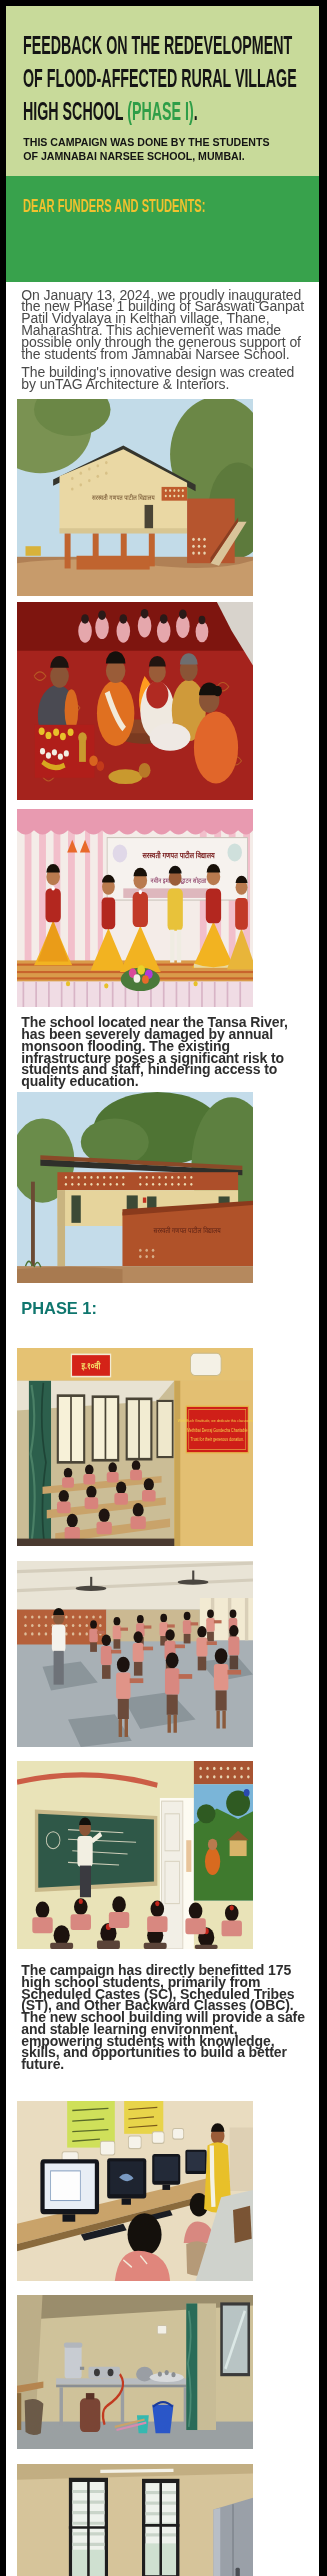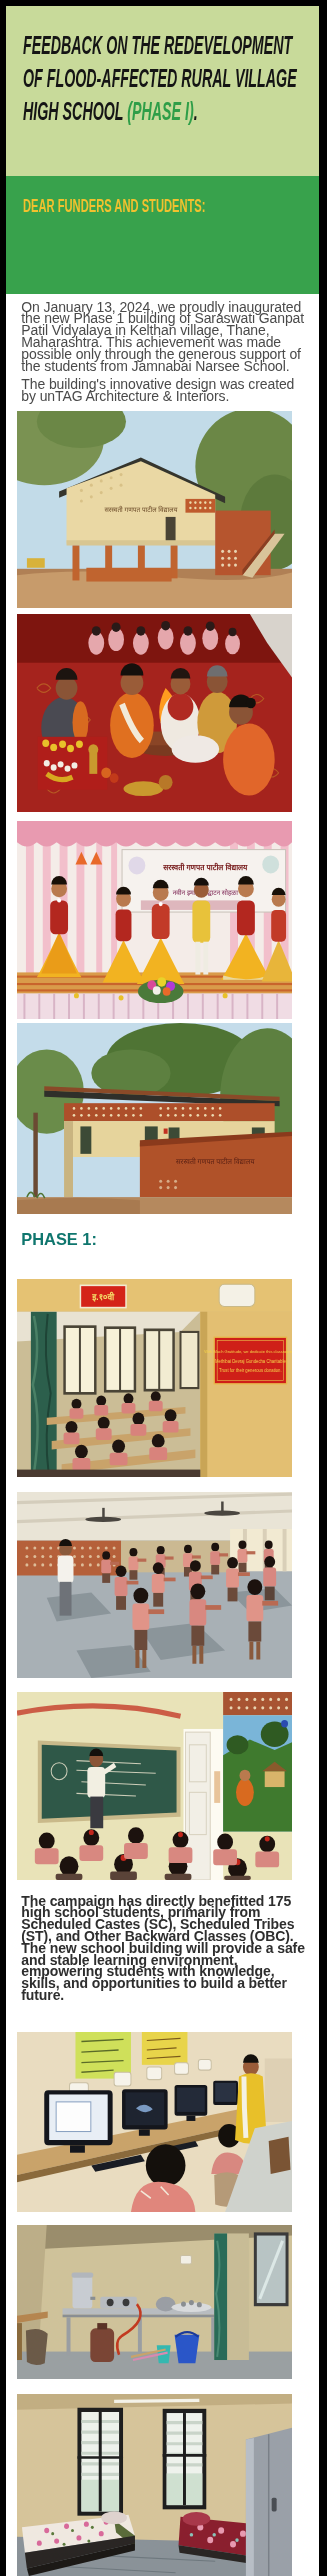--- a/index.html
+++ b/index.html
@@ -1,60 +1,64 @@
 <!DOCTYPE html>
 <html style="font-size:8.5px"><head>
 <meta charset="utf-8">
 <style>
   html,body{margin:0;padding:0;background:#000;}
   .page{position:relative;width:328px;height:2576px;background:#000;overflow:hidden;
         font-family:"Liberation Sans", sans-serif;}
   .card{position:absolute;left:6.3px;top:6.3px;width:313px;height:2562px;background:#fff;}
 
   
-  .header{height:170px;background:#c8da9a;box-sizing:border-box;padding:23px 15px 0 17px;font-style:italic;}
+  .header{height:170px;background:#c8da9a;box-sizing:border-box;padding:23px 15px 0 17px;}
   .title-line{display:block;font-weight:700;font-size:26.4px;line-height:33px;color:#151515;
               letter-spacing:0px;transform:scaleX(0.54);transform-origin:0 0;white-space:nowrap;}
   .hl{color:#2f9e48;}
   .subtitle{margin-top:6.3px;font-weight:700;font-size:10.6px;line-height:14.3px;color:#141414;}
 
   
-  .band{height:118px;background:#38a24c;box-sizing:border-box;padding:21px 8.5px 0 17px;}
+  .band{height:106px;background:#38a24c;box-sizing:border-box;padding:21px 8.5px 0 17px;}
   .band-h{font-weight:700;font-size:18px;line-height:19px;color:#f2c12e;
           transform:scaleX(0.62);transform-origin:0 0;white-space:nowrap;}
   .band-line{display:block;font-weight:700;font-size:11px;line-height:14.3px;color:#ffffff;
              transform:scaleX(0.67);transform-origin:0 0;white-space:nowrap;margin-top:0;}
   .band-body{margin-top:4.8px;}
 
   
   .bodywrap{background:#fff;}
   .para{margin:0 10.6px 0 15px;width:288px;font-size:14px;line-height:11.8px;color:#4a4a4a;
         letter-spacing:-0.1px;}
   .para.bold{font-weight:700;color:#2e2e2e;}
   .phase-h{margin:0 10.6px 0 15px;font-size:16.4px;line-height:19px;font-weight:700;color:#0f766e;}
 
-  .photo{position:relative;margin-left:10.6px;width:275px;overflow:hidden;background:#ddd;}
+  .photo{position:relative;margin-left:10.6px;width:236px;overflow:hidden;background:#ddd;}
   .photo svg{display:block;width:100%;height:100%;}
   .h372{height:197px}.h374{height:198px}.h362{height:191px}.h352{height:186px}
   .h356{height:188px}.h340{height:180px}.h292{height:154px}.h344{height:182px}
 
   .mt14{margin-top:7.4px}.mt12{margin-top:6.3px}.mt16{margin-top:8.5px}.mt20{margin-top:10.6px}
   .mt8{margin-top:4.2px}.mt30{margin-top:16px}.mt36{margin-top:30px}.mt28{margin-top:15px}
   .mt26{margin-top:13.7px}
 </style>
 </head>
 <body>
 
 <div class="page">
   <div class="card">
 
     <div class="header">
       <span class="title-line">FEEDBACK ON THE REDEVELOPMENT</span>
       <span class="title-line">OF FLOOD-AFFECTED RURAL VILLAGE</span>
       <span class="title-line"><span>HIGH SCHOOL </span><span class="hl">(PHASE I)</span><span>.</span></span>
+      <div class="subtitle">
+        <div>THIS CAMPAIGN WAS DONE BY THE STUDENTS</div>
+        <div>OF JAMNABAI NARSEE SCHOOL, MUMBAI.</div>
+      </div>
     </div>
 
     <div class="band">
       <div class="band-h">DEAR FUNDERS AND STUDENTS:</div>
     </div>
 
     <div class="bodywrap">
 
       <p class="para mt14">On January 13, 2024, we proudly inaugurated the new Phase 1 building of Saraswati Ganpat Patil Vidyalaya in Kelthan village, Thane, Maharashtra. This achievement was made possible only through the generous support of the students from Jamnabai Narsee School.</p>
       <p class="para mt12">The building's innovative design was created by unTAG Architecture &amp; Interiors.</p>
@@ -322,20 +326,21 @@
             <circle cx="310" cy="312" r="9" fill="#b03ad8"></circle>
               <circle cx="282" cy="320" r="8" fill="#f2f0e8"></circle>
             <circle cx="302" cy="322" r="8" fill="#e86a2a"></circle>
           </g>
           <circle cx="120" cy="330" r="5" fill="#e8c12a"></circle>
             <circle cx="210" cy="334" r="5" fill="#e8c12a"></circle>
           <circle cx="420" cy="330" r="5" fill="#e8c12a"></circle>
         </svg>
       </div>
 
+      <p class="para bold mt20">The school located near the Tansa River, has been severely damaged by annual monsoon flooding. The existing infrastructure poses a significant risk to students and staff, hindering access to quality education.</p>
 
       <div class="photo h362 mt8">
         <svg viewBox="0 0 555 362" preserveAspectRatio="none">
           <rect width="555" height="362" fill="#c4dcea"></rect>
           <ellipse cx="330" cy="70" rx="150" ry="70" fill="#4f7434"></ellipse>
           <ellipse cx="230" cy="95" rx="80" ry="45" fill="#5d8040"></ellipse>
           <ellipse cx="505" cy="140" rx="95" ry="130" fill="#5d8040"></ellipse>
           <ellipse cx="60" cy="130" rx="75" ry="80" fill="#6a8c4a"></ellipse>
           <rect x="33" y="170" width="9" height="160" fill="#6b4a33"></rect>
           <polygon points="55,128 530,148 530,158 55,140" fill="#2f2f2a"></polygon>

